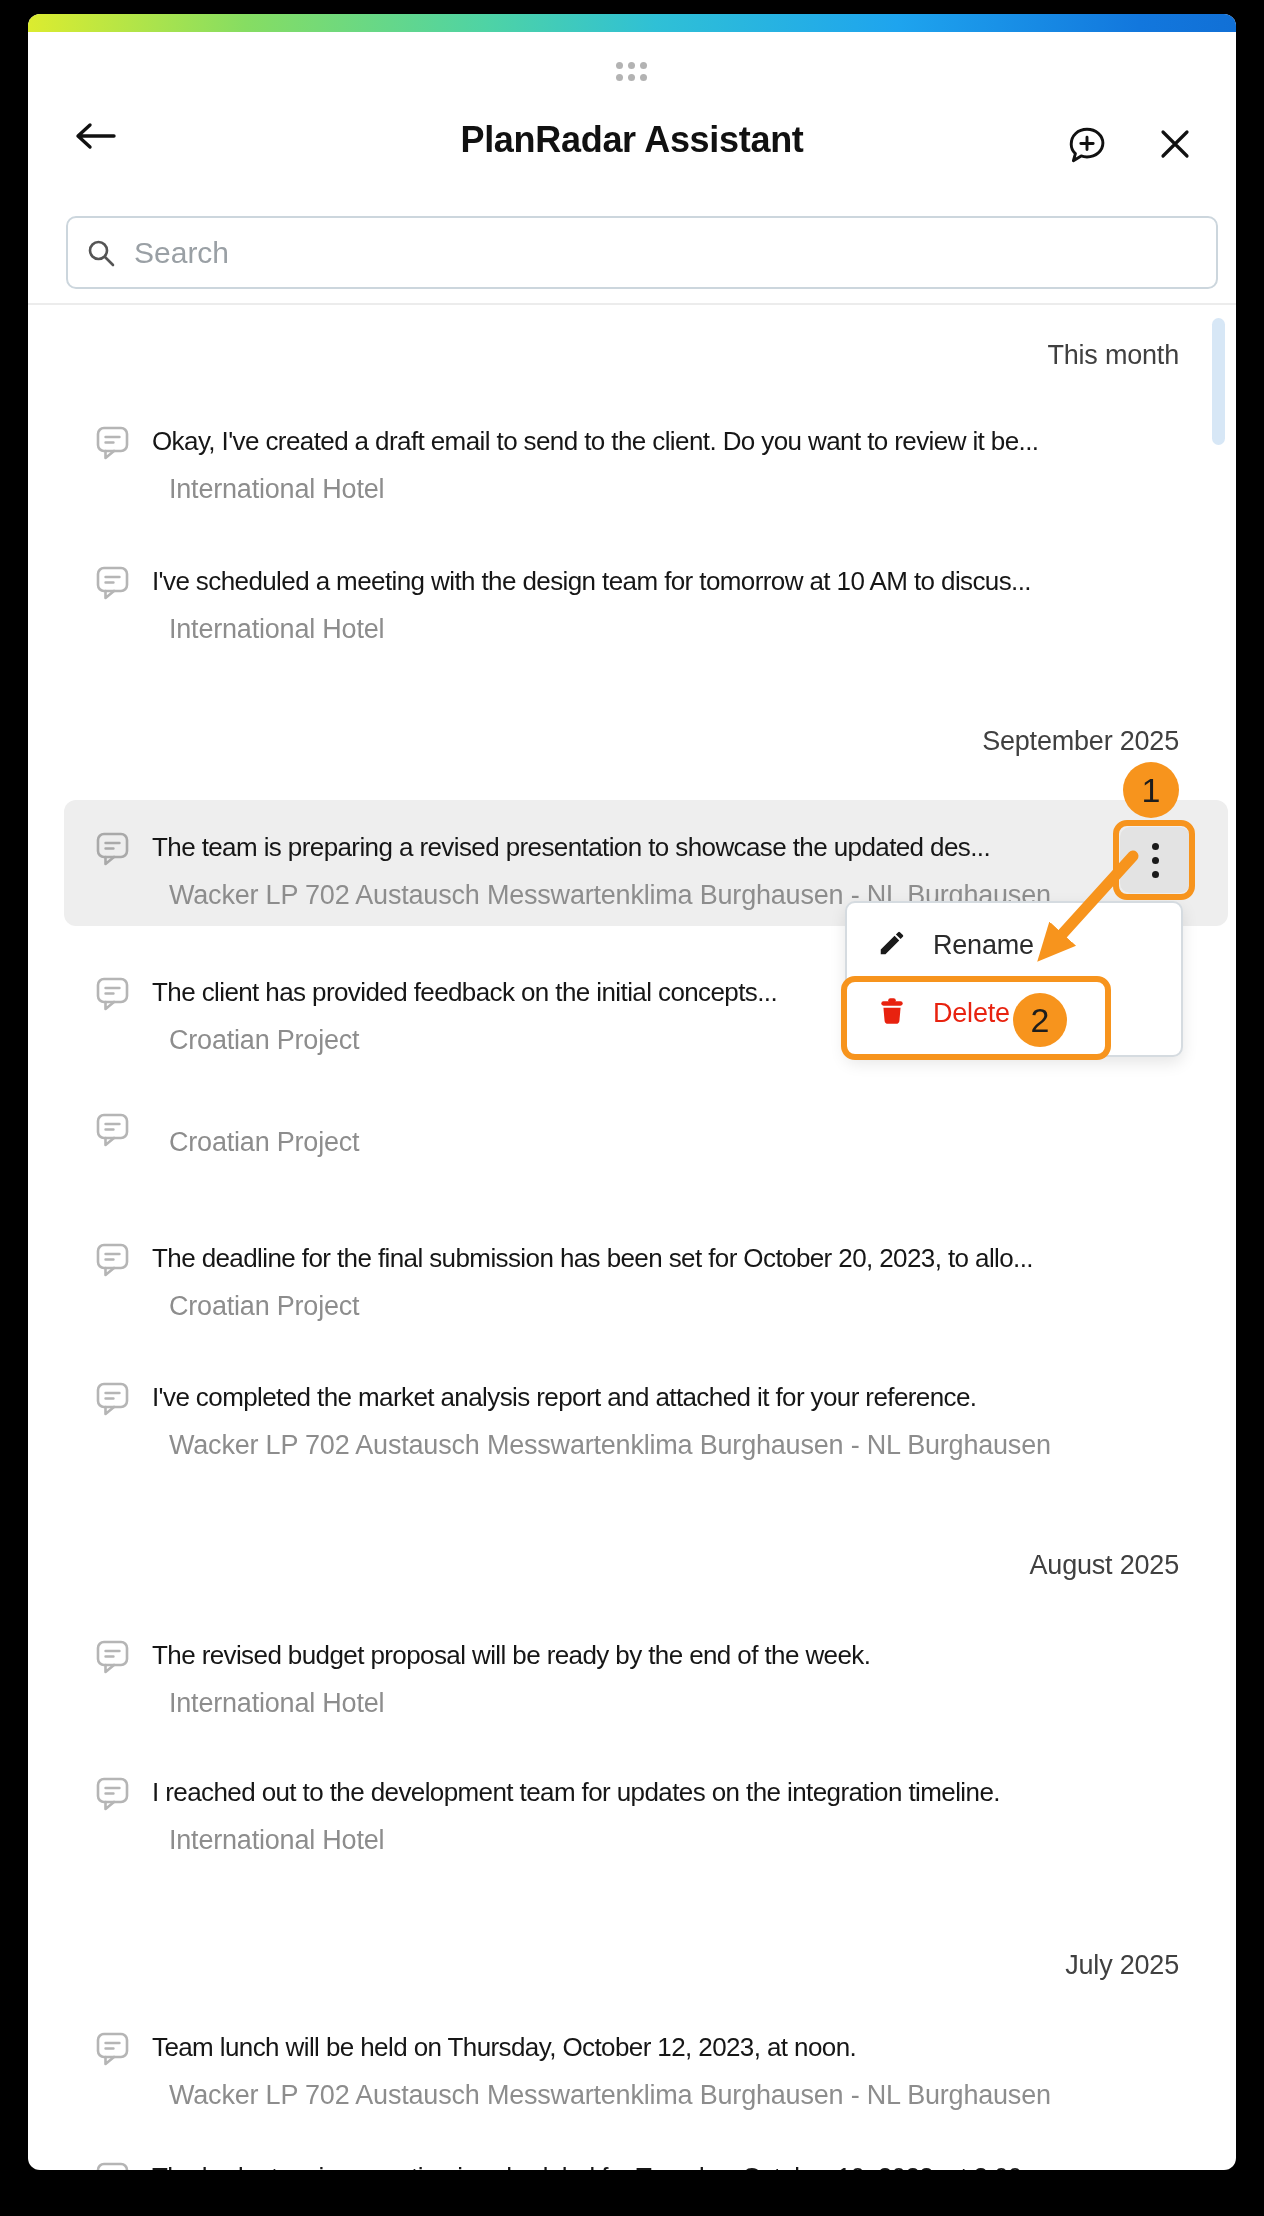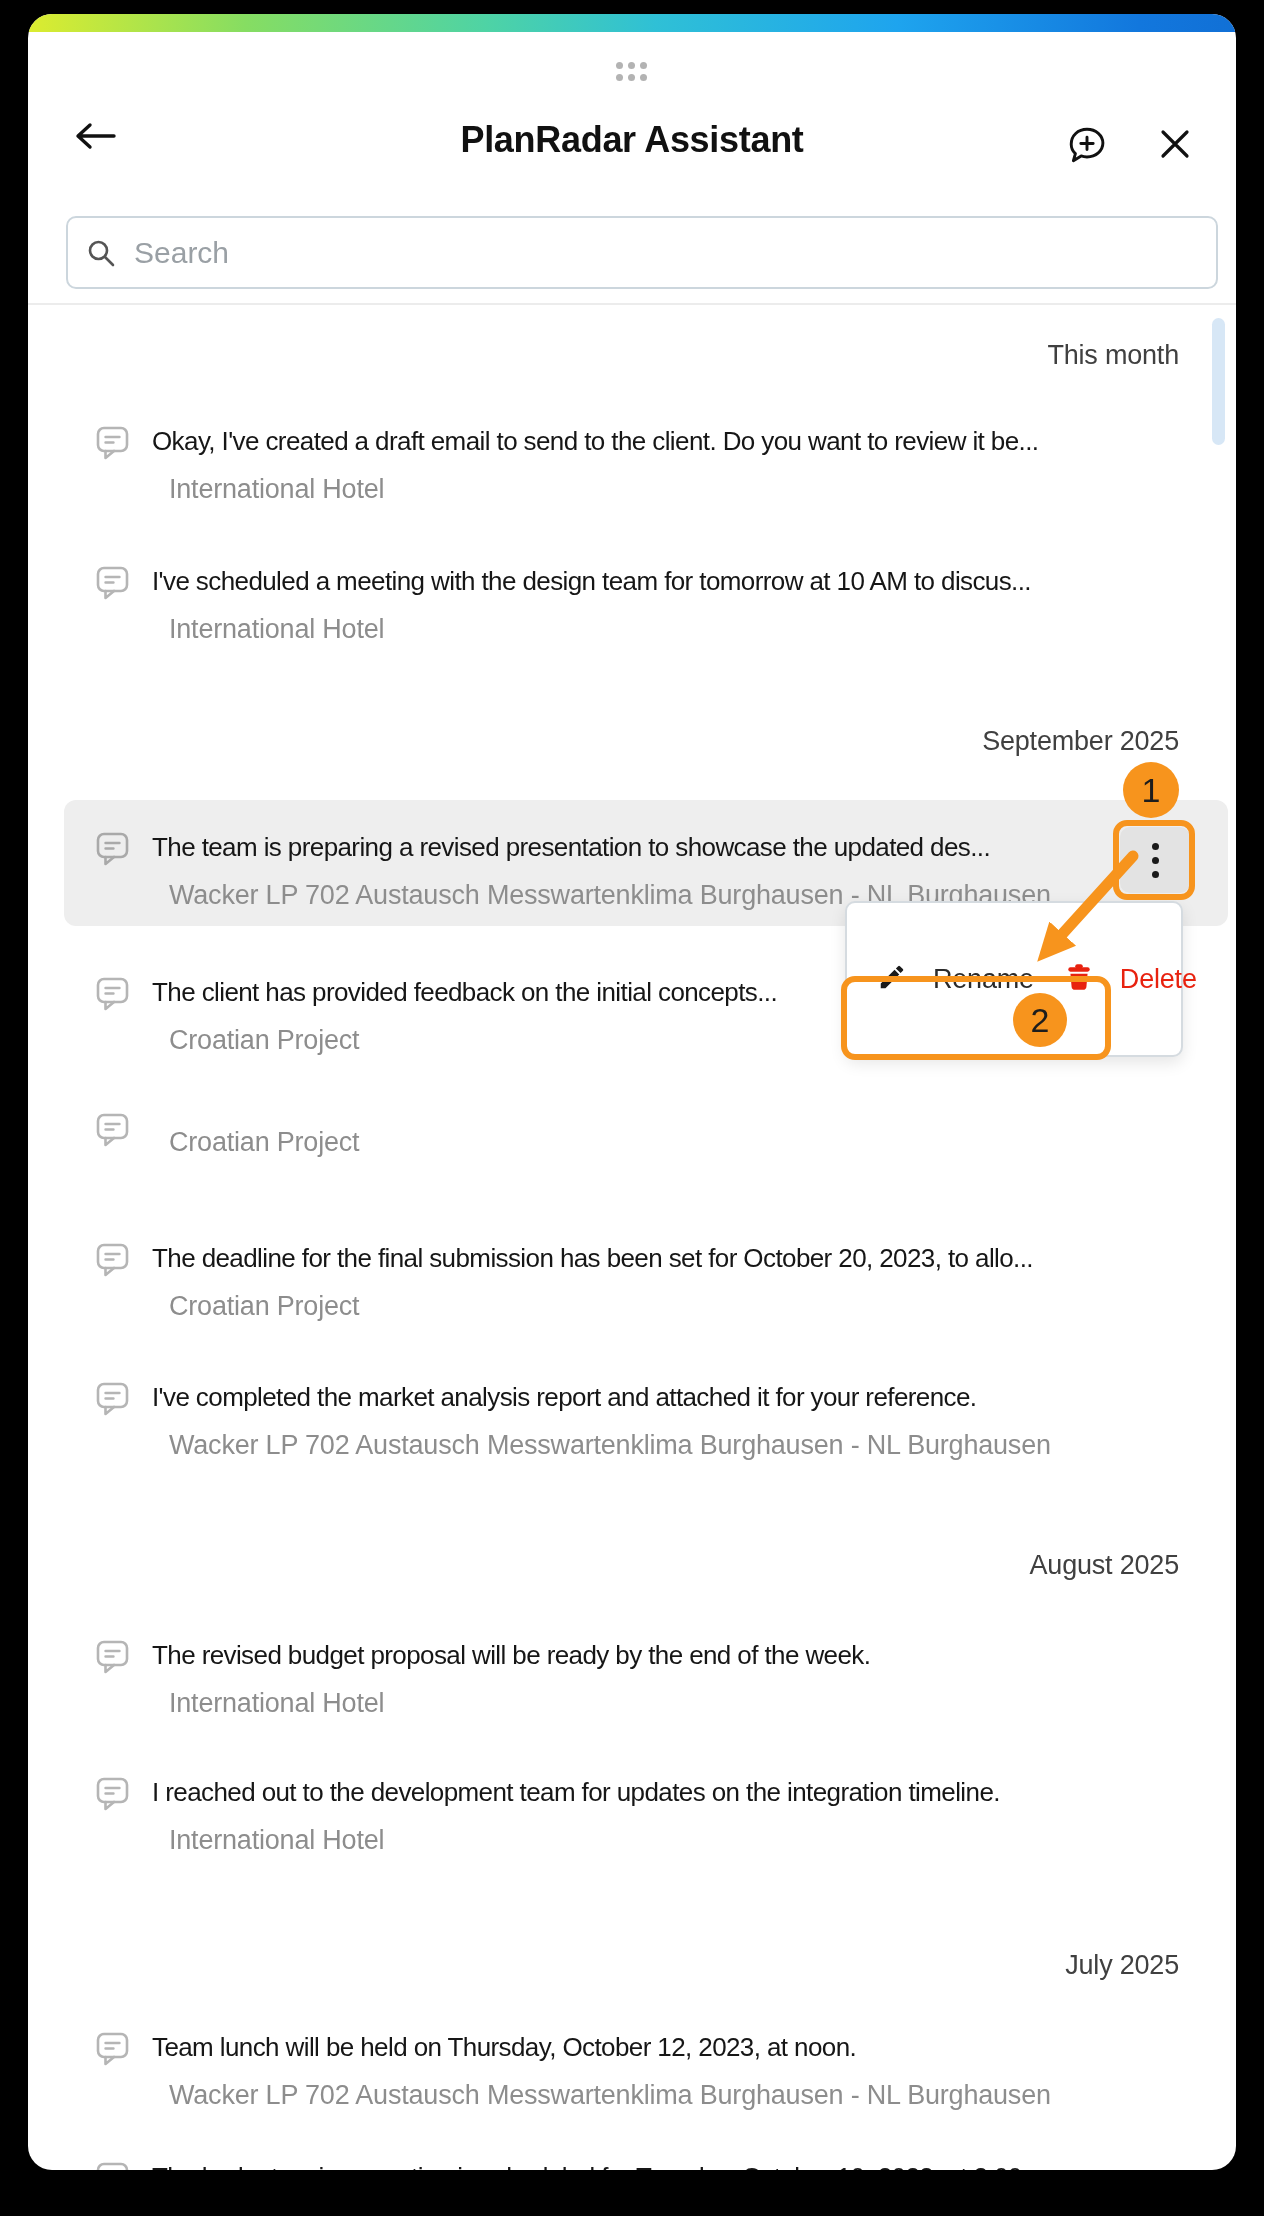--- a/index.html
+++ b/index.html
@@ -3,21 +3,21 @@
 <meta charset="utf-8">
 <style>
   html,body{margin:0;padding:0;}
   body{
     width:1264px;height:2216px;position:relative;background:#000;
     font-family:"Liberation Sans","DejaVu Sans",sans-serif;
     -webkit-font-smoothing:antialiased;overflow:hidden;
   }
   .card{
     position:absolute;left:28px;top:14px;width:1208px;height:2156px;
-    background:#fff;border-radius:24px;overflow:hidden;
+    background:#fff;border-radius:12px;overflow:hidden;
   }
   .gradient-bar{
     position:absolute;left:0;top:0;width:1208px;height:18px;
     background:linear-gradient(90deg,#dcec2f 0%,#86dd62 18%,#4ed3a5 38%,#2fc0d6 52%,#1ea4ee 72%,#1277dd 92%,#1170d6 100%);
   }
   .drag-dots{position:absolute;left:588px;top:48px;width:44px;height:32px;
     display:grid;grid-template-columns:repeat(3,7px);grid-template-rows:repeat(2,7px);gap:5px 5px;}
   .drag-dots i{width:7px;height:7px;border-radius:50%;background:#b3b3b3;display:block;}
   .hdr-back{position:absolute;left:44px;top:106px;width:46px;height:32px;cursor:pointer;}
   .hdr-title{position:absolute;left:0;top:105px;width:1208px;text-align:center;
@@ -46,21 +46,21 @@
     display:flex;flex-direction:column;align-items:center;justify-content:center;gap:7px;cursor:pointer;}
   .kebab-btn i{width:7px;height:7px;border-radius:50%;background:#1a1a1a;display:block;}
   .kebab-outline{position:absolute;left:1085px;top:806px;width:82px;height:80px;box-sizing:border-box;
     border:6px solid #F7941D;border-radius:14px;pointer-events:none;z-index:30;}
   .step-badge{position:absolute;width:56px;height:56px;border-radius:50%;background:#F7941D;
     display:flex;align-items:center;justify-content:center;font-size:34px;color:#1d1d1d;z-index:40;}
   .badge-1{left:1095px;top:748px;}
   .badge-2{left:985px;top:979px;width:54px;height:54px;}
   .ctx-menu{position:absolute;left:817px;top:887px;width:338px;height:156px;box-sizing:border-box;background:#fff;
     border:2px solid #d5dbe0;border-radius:10px;box-shadow:0 6px 16px rgba(0,0,0,.10);z-index:20;
-    display:flex;flex-direction:row;justify-content:space-evenly;padding:6px 0;align-items:center;}
+    display:flex;flex-direction:column;justify-content:space-evenly;padding:6px 0;}
   .ctx-row{display:flex;align-items:center;gap:26px;padding-left:30px;height:64px;cursor:pointer;}
   .ctx-row .lbl{font-size:27px;letter-spacing:-.2px;}
   .ctx-rename .lbl{color:#2b2b2b;}
   .ctx-delete .lbl{color:#e8220f;}
   .delete-outline{position:absolute;left:813px;top:962px;width:270px;height:84px;box-sizing:border-box;
     border:6px solid #F7941D;border-radius:14px;pointer-events:none;z-index:30;}
   .anno-arrow{position:absolute;left:980px;top:832px;width:150px;height:140px;z-index:35;pointer-events:none;}
 </style>
 </head>
 <body>

